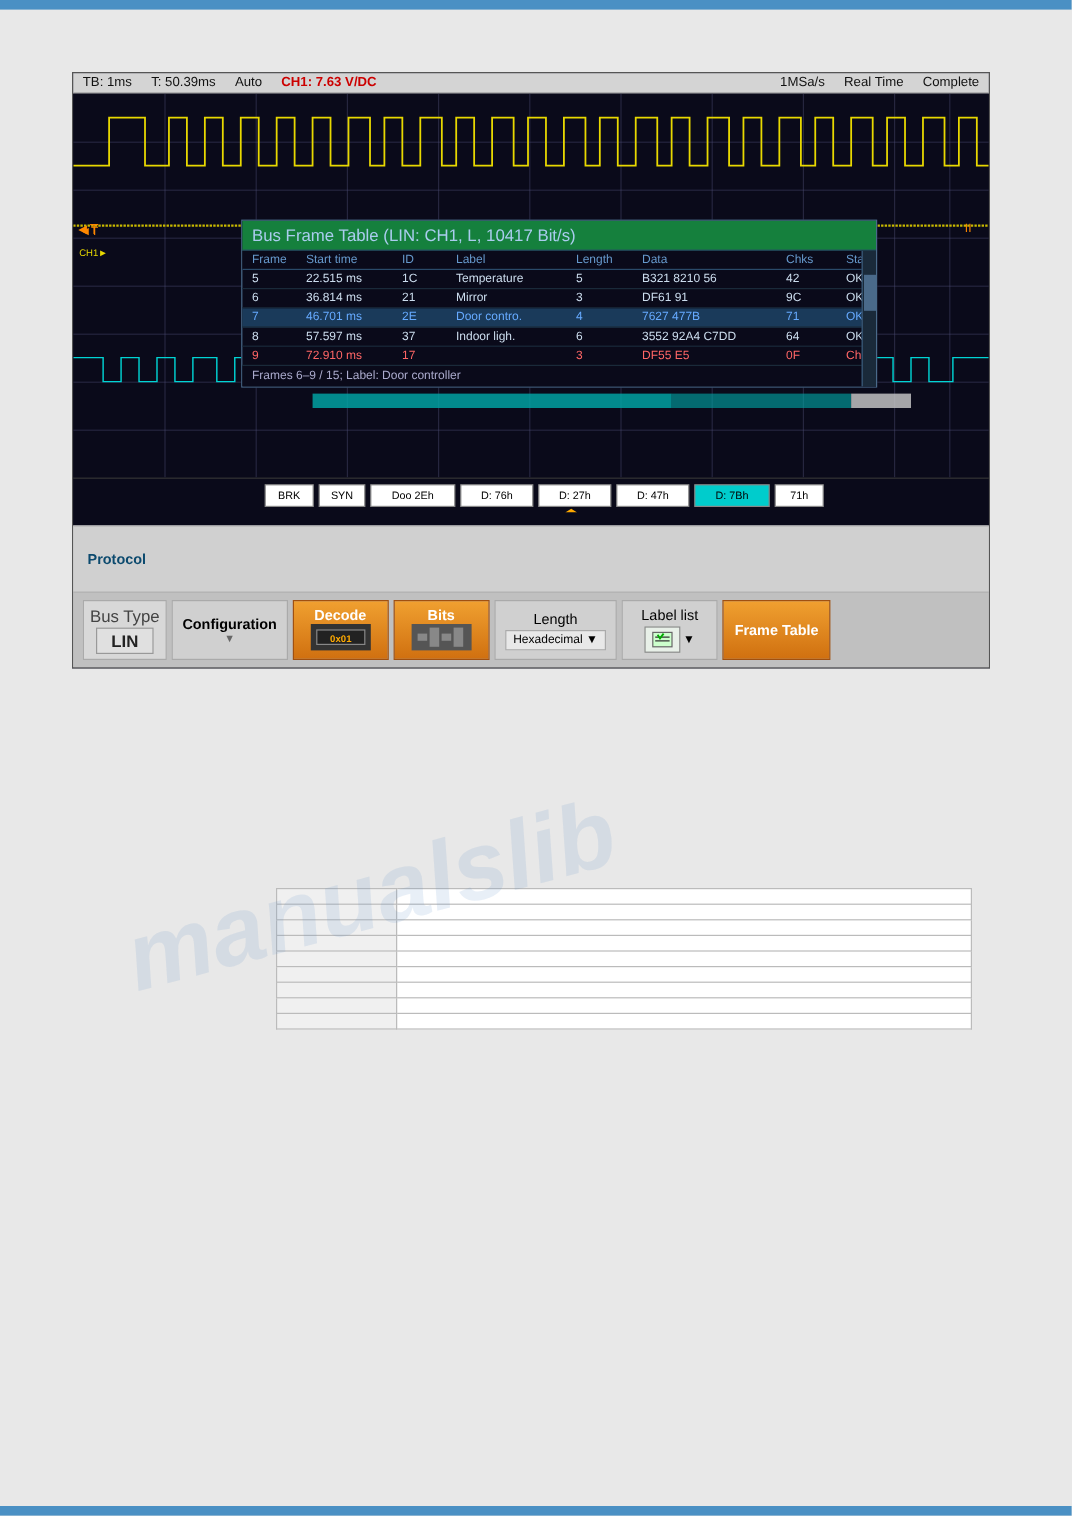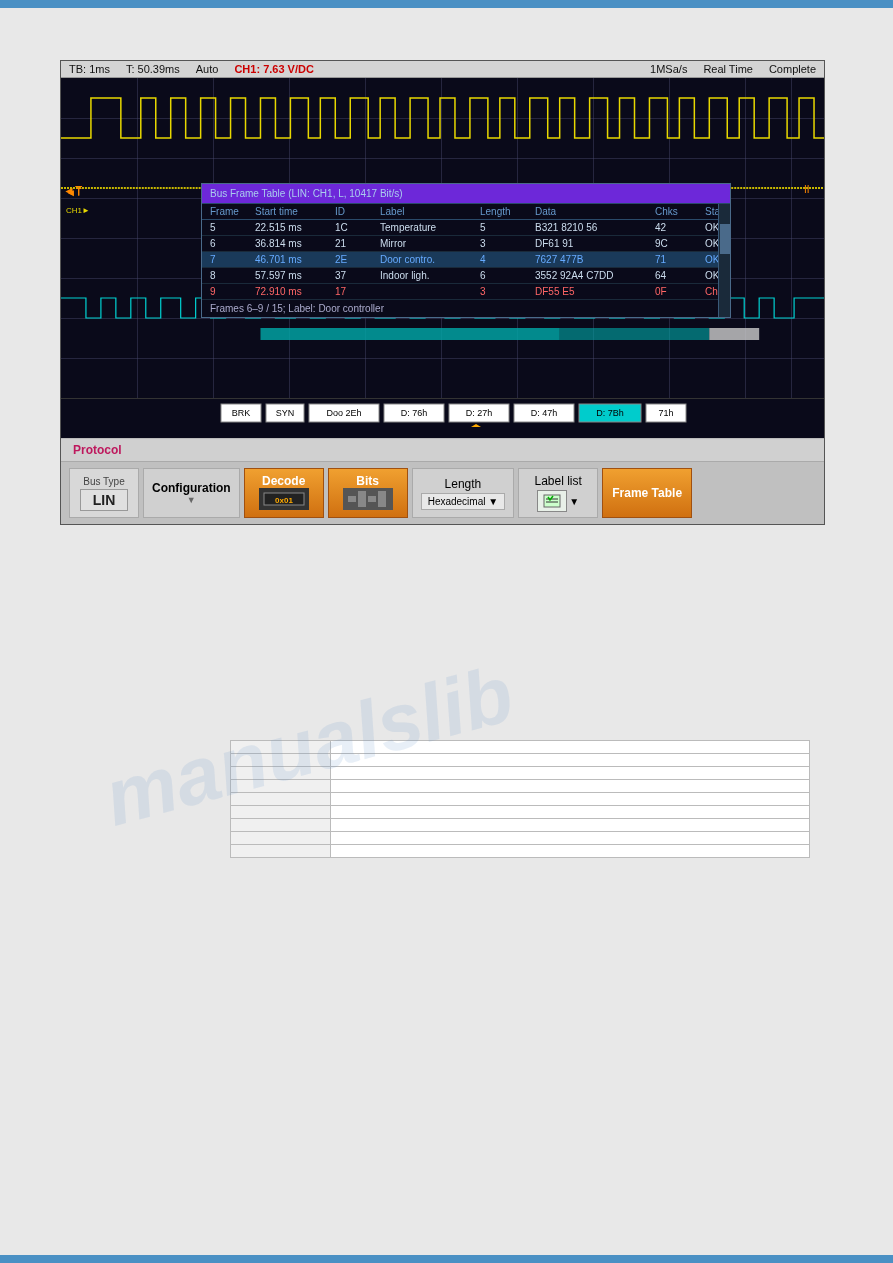--- a/index.html
+++ b/index.html
@@ -123,24 +123,24 @@
       top: 200px;
       left: 200px;
       width: 530px;
       background: #0a0a1a;
       border: 1px solid #4a6a8a;
       color: #ddd;
       font-size: 11px;
       z-index: 10;
     }
     .bus-table-title {
-      background: #6d28d9;
+      background: #15803d;
       color: #aaccee;
       padding: 4px 8px;
-      font-size: 10px;
+      font-size: 14px;
       border-bottom: 1px solid #2a4a6a;
     }
     .bus-table-header {
       display: grid;
       grid-template-columns: 45px 80px 45px 100px 55px 120px 50px 55px;
       background: #0a0a1a;
       border-bottom: 1px solid #2a4a6a;
       padding: 2px 8px;
     }
     .bus-table-header span { color: #6699cc; font-size: 10px; }
@@ -176,45 +176,45 @@
       margin: 0 1px;
     }
 
     
     .protocol-panel {
       background: #c8c8c8;
       position: relative;
     }
     .protocol-label {
       background: #d0d0d0;
-      padding: 4px 12px;
+      padding: 20px 12px;
       font-size: 12px;
       font-weight: bold;
-      color: #be185d;
+      color: #0c4a6e;
       border-bottom: 1px solid #aaa;
       border-top: 1px solid #bbb;
     }
     .protocol-buttons {
       display: flex;
       align-items: center;
       padding: 6px 8px;
       gap: 4px;
       background: #c0c0c0;
     }
     .btn-bus-type {
       width: 70px;
       height: 50px;
       background: #d8d8d8;
       border: 1px solid #aaa;
       display: flex;
       flex-direction: column;
       align-items: center;
       justify-content: center;
     }
-    .btn-bus-type-label { font-size: 10px; color: #444; }
+    .btn-bus-type-label { font-size: 14px; color: #444; }
     .btn-bus-type-value {
       font-size: 14px;
       font-weight: bold;
       color: #222;
       background: #e0e0e0;
       padding: 2px 12px;
       border: 1px solid #999;
       margin-top: 2px;
     }
     .btn-orange {

